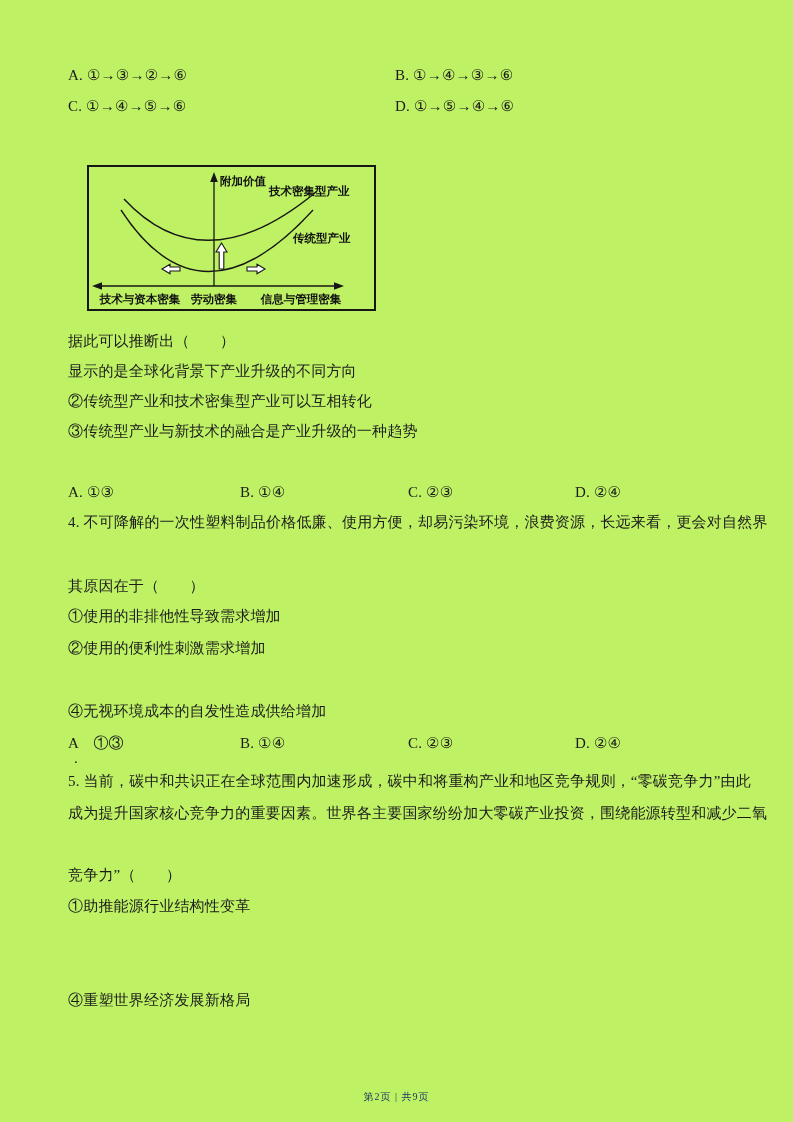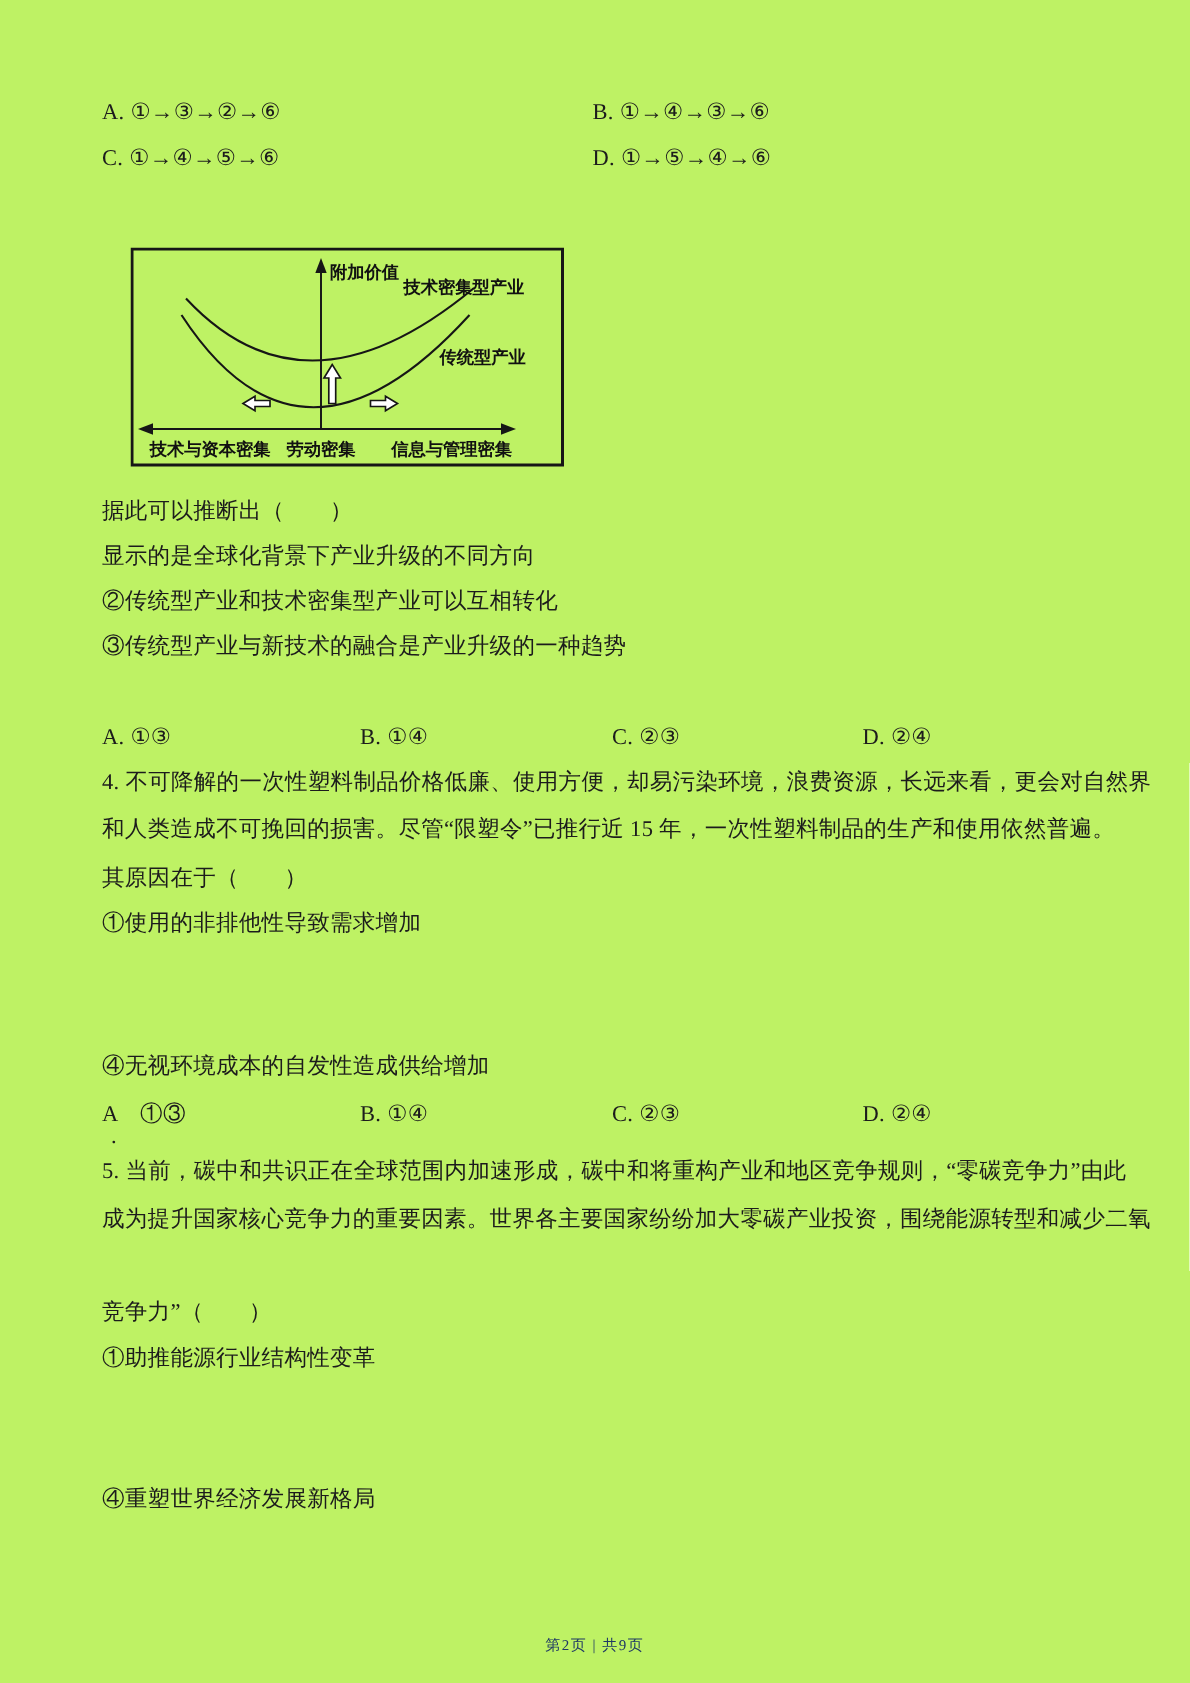--- a/index.html
+++ b/index.html
@@ -66,23 +66,23 @@
   <div class="line" style="top:361px">显示的是全球化背景下产业升级的不同方向</div>
   <div class="line" style="top:391px">②传统型产业和技术密集型产业可以互相转化</div>
   <div class="line" style="top:421px">③传统型产业与新技术的融合是产业升级的一种趋势</div>
 
   <span class="opt" style="left:68px;  top:482px">A. ①③</span>
   <span class="opt" style="left:240px; top:482px">B. ①④</span>
   <span class="opt" style="left:408px; top:482px">C. ②③</span>
   <span class="opt" style="left:575px; top:482px">D. ②④</span>
 
   <div class="line" style="top:512px">4. 不可降解的一次性塑料制品价格低廉、使用方便，却易污染环境，浪费资源，长远来看，更会对自然界</div>
-  <div class="line" style="top:543px">和人类造成不可挽回的损害。尽管“限塑令”已推行近 15 年，一次性塑料制品的生产和使用依然普遍。</div>
   <div class="line" style="top:576px">其原因在于（　　）</div>
   <div class="line" style="top:606px">①使用的非排他性导致需求增加</div>
+  <div class="line" style="top:638px">②使用的便利性刺激需求增加</div>
   <div class="line" style="top:701px">④无视环境成本的自发性造成供给增加</div>
 
   <span class="opt" style="left:68px;  top:733px">A　①③</span>
   <span class="opt" style="left:240px; top:733px">B. ①④</span>
   <span class="opt" style="left:408px; top:733px">C. ②③</span>
   <span class="opt" style="left:575px; top:733px">D. ②④</span>
   <span class="stray-dot">.</span>
 
   <div class="line" style="top:771px">5. 当前，碳中和共识正在全球范围内加速形成，碳中和将重构产业和地区竞争规则，“零碳竞争力”由此</div>
   <div class="line" style="top:803px">成为提升国家核心竞争力的重要因素。世界各主要国家纷纷加大零碳产业投资，围绕能源转型和减少二氧</div>

